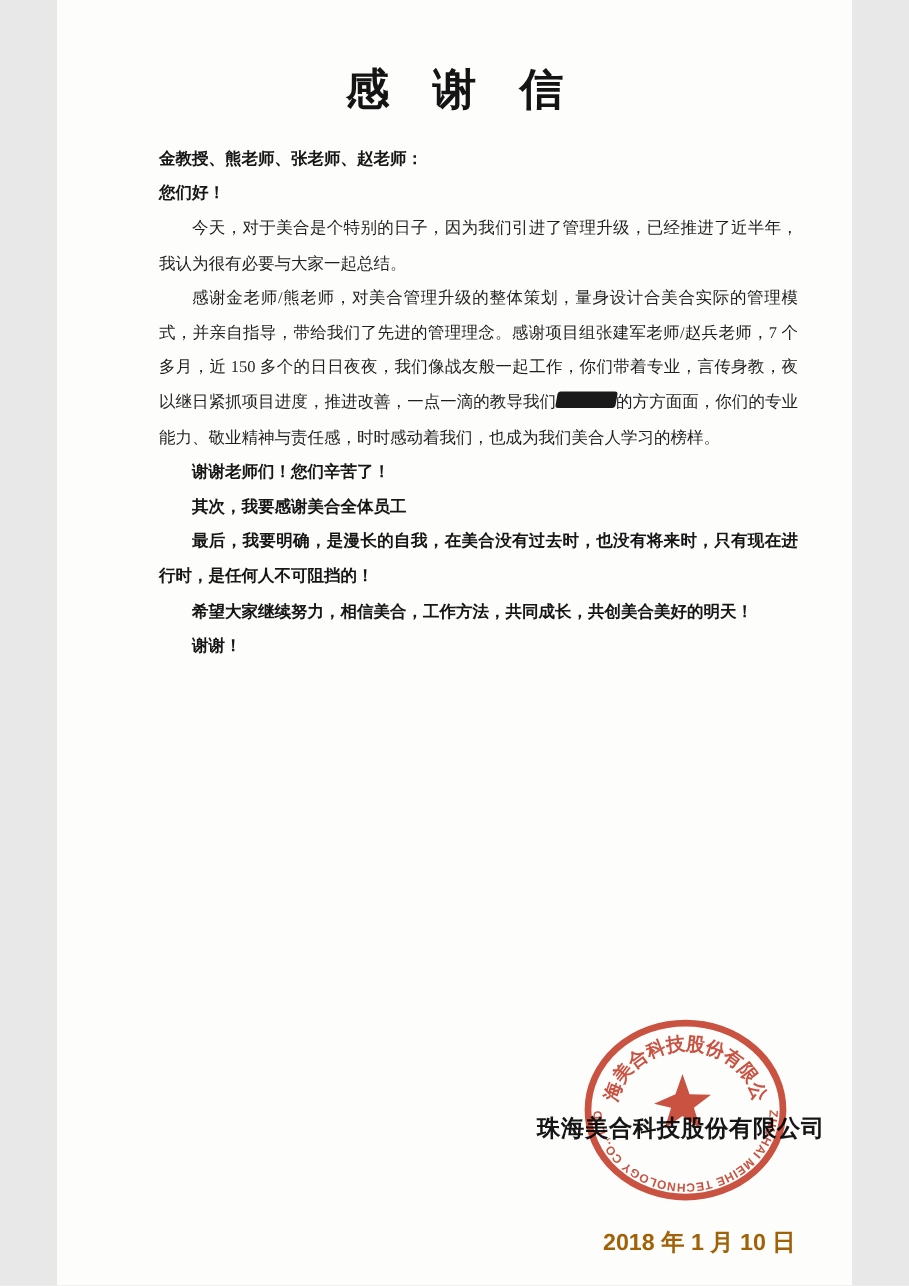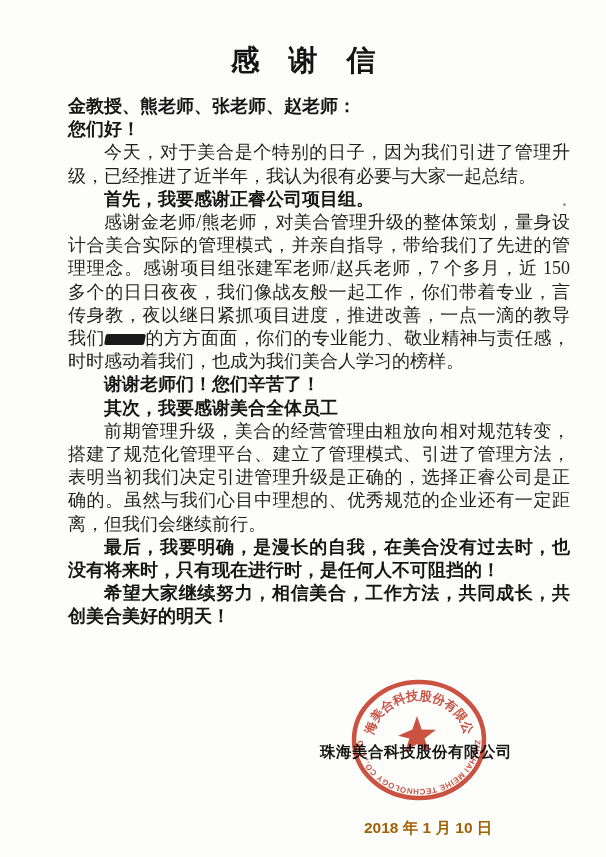--- a/index.html
+++ b/index.html
@@ -1,36 +1,36 @@
 <!DOCTYPE html>
 <html lang="zh"><head>
 <meta charset="utf-8">
 <style>
   html,body { margin:0; padding:0; background:#e8e8e8; }
   .page {
     position:relative;
-    width:606px; height:857px;
+    width:530px; height:857px;
     margin:0 auto;
     background:#fdfdfc;
     overflow:hidden;
     color:#1f1f1f;
     font-family:"Liberation Serif","DejaVu Serif",serif;
   }
   .title {
     margin:42px 0 0 0;
     text-align:center;
     font-family:"Liberation Sans","DejaVu Sans",sans-serif;
     font-size:29px;
     font-weight:bold;
     line-height:36px;
     color:#141414;
   }
   .body {
     margin:17px 36px 0 68px; 
-    font-size:18px;
+    font-size:11px;
     line-height:23.2px;
     text-align:justify;
   }
   .body p { margin:0; }
   .indent { text-indent:2em; }
   .bold {
     font-family:"Liberation Sans","DejaVu Sans",sans-serif;
     font-weight:bold;
     color:#161616;
   }
@@ -76,29 +76,28 @@
 
 <div class="page">
 
   <h1 class="title">感　谢　信</h1>
 
   <div class="body">
     <p class="bold">金教授、熊老师、张老师、赵老师：</p>
     <p class="bold">您们好！</p>
 
     <p class="indent">今天，对于美合是个特别的日子，因为我们引进了管理升级，已经推进了近半年，我认为很有必要与大家一起总结。</p>
-    <p class="indent bold">首先，我要感谢正睿公司项目组。</p>
 
     <p class="indent"><span>感谢金老师/熊老师，对美合管理升级的整体策划，量身设计合美合实际的管理模式，并亲自指导，带给我们了先进的管理理念。感谢项目组张建军老师/赵兵老师，7 个多月，近 150 多个的日日夜夜，我们像战友般一起工作，你们带着专业，言传身教，夜以继日紧抓项目进度，推进改善，一点一滴的教导我们</span><span class="redaction"></span><span>的方方面面，你们的专业能力、敬业精神与责任感，时时感动着我们，也成为我们美合人学习的榜样。</span></p>
 
     <p class="indent bold">谢谢老师们！您们辛苦了！</p>
     <p class="indent bold">其次，我要感谢美合全体员工</p>
-    <p class="indent">前期管理升级，美合的经营管理由粗放向相对规范转变，搭建了规范化管理平台、建立了管理模式、引进了管理方法，表明当初我们决定引进管理升级是正确的，选择正睿公司是正确的。虽然与我们心目中理想的、优秀规范的企业还有一定距离，但我们会继续前行。</p>
     <p class="indent bold">最后，我要明确，是漫长的自我，在美合没有过去时，也没有将来时，只有现在进行时，是任何人不可阻挡的！</p>
     <p class="indent bold">希望大家继续努力，相信美合，工作方法，共同成长，共创美合美好的明天！</p>
+    <p class="indent bold">谢谢！</p>
   </div>
 
   <div class="signature-company">珠海美合科技股份有限公司</div>
   <div class="signature-date">2018 年 1 月 10 日</div>
 
   <svg class="stamp" viewBox="0 0 150 130" xmlns="http://www.w3.org/2000/svg">
     <ellipse cx="72" cy="62" rx="65" ry="58" fill="none" stroke-width="4.5" stroke="#c43a28"></ellipse>
     <defs>
       <path id="arcTop" d="M 26,62 A 46,40 0 0 1 118,62" fill="none"></path>
       <path id="arcBottom" d="M 128,62 A 56,49 0 0 1 16,62" fill="none"></path>

